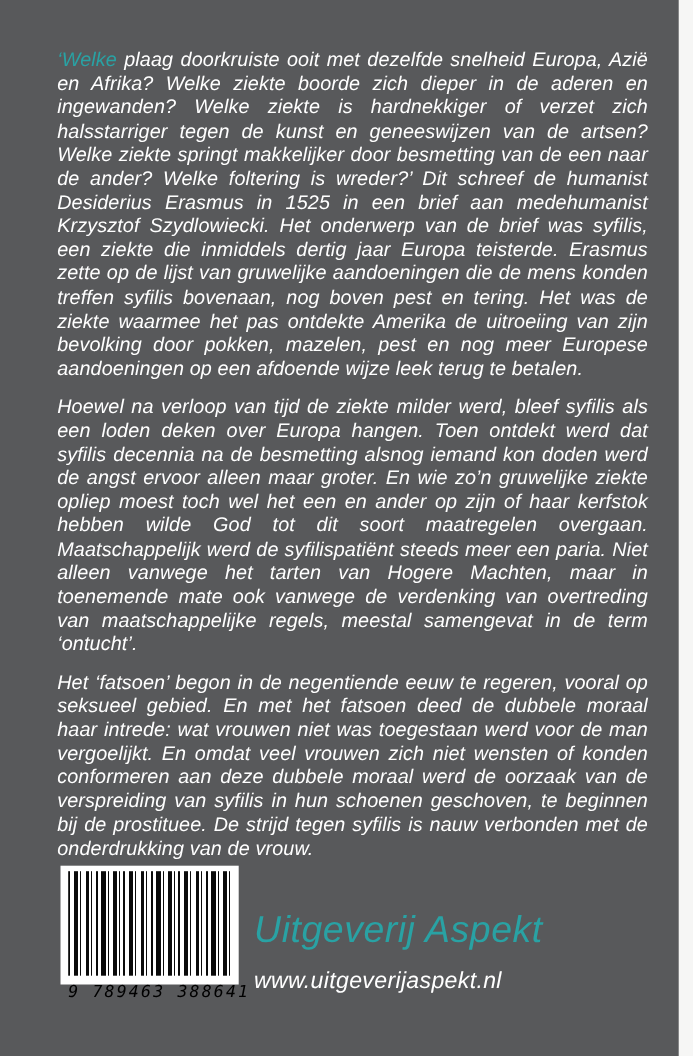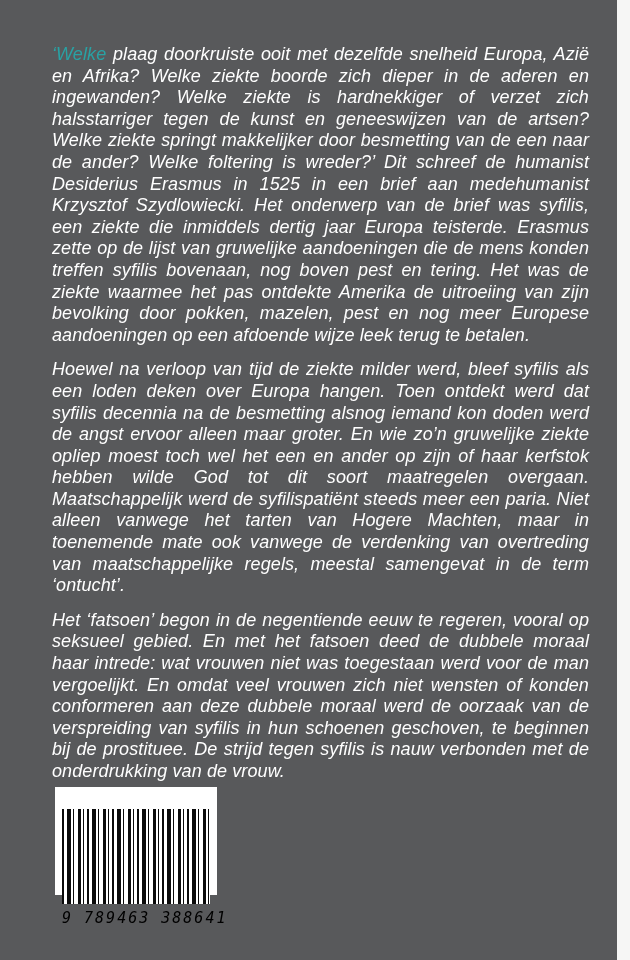--- a/index.html
+++ b/index.html
@@ -40,21 +40,21 @@
     -webkit-hyphens:auto;
   }
   .text-block p{margin-bottom:13px;}
   .accent{color:var(--accent);}
   
   .barcode-box{
     position:absolute;
     left:55px;top:787px;
     width:162px;height:108px;
     background:#ffffff;
-    padding:22px 7px 0 7px;
+    padding:5px 7px 0 7px;
   }
   .barcode-bars{
     width:100%;height:95px;
     background:repeating-linear-gradient(90deg,
       #0a0a0a 0 2px,  #fff 2px 5px,
       #0a0a0a 5px 9px, #fff 9px 11px,
       #0a0a0a 11px 12px, #fff 12px 16px,
       #0a0a0a 16px 19px, #fff 19px 21px,
       #0a0a0a 21px 22px, #fff 22px 25px);
   }
@@ -93,16 +93,20 @@
     <p><span class="accent">‘Welke</span><span> plaag doorkruiste ooit met dezelfde snelheid Europa, Azië en Afrika? Welke ziekte boorde zich dieper in de aderen en ingewanden? Welke ziekte is hardnekkiger of verzet zich halsstarriger tegen de kunst en geneeswijzen van de artsen? Welke ziekte springt makkelijker door besmetting van de een naar de ander? Welke foltering is wreder?’ Dit schreef de humanist Desiderius Erasmus in 1525 in een brief aan medehumanist Krzysztof Szydlowiecki. Het onderwerp van de brief was syfilis, een ziekte die inmiddels dertig jaar Europa teisterde. Erasmus zette op de lijst van gruwelijke aandoeningen die de mens konden treffen syfilis bovenaan, nog boven pest en tering. Het was de ziekte waarmee het pas ontdekte Amerika de uitroeiing van zijn bevolking door pokken, mazelen, pest en nog meer Europese aandoeningen op een afdoende wijze leek terug te betalen.</span></p>
     <p>Hoewel na verloop van tijd de ziekte milder werd, bleef syfilis als een loden deken over Europa hangen. Toen ontdekt werd dat syfilis decennia na de besmetting alsnog iemand kon doden werd de angst ervoor alleen maar groter. En wie zo’n gruwelijke ziekte opliep moest toch wel het een en ander op zijn of haar kerfstok hebben wilde God tot dit soort maatregelen overgaan. Maatschappelijk werd de syfilispatiënt steeds meer een paria. Niet alleen vanwege het tarten van Hogere Machten, maar in toenemende mate ook vanwege de verdenking van overtreding van maatschappelijke regels, meestal samengevat in de term ‘ontucht’.</p>
     <p>Het ‘fatsoen’ begon in de negentiende eeuw te regeren, vooral op seksueel gebied. En met het fatsoen deed de dubbele moraal haar intrede: wat vrouwen niet was toegestaan werd voor de man vergoelijkt. En omdat veel vrouwen zich niet wensten of konden conformeren aan deze dubbele moraal werd de oorzaak van de verspreiding van syfilis in hun schoenen geschoven, te beginnen bij de prostituee. De strijd tegen syfilis is nauw verbonden met de onderdrukking van de vrouw.</p>
   </div>
 
   <div class="barcode-box">
     <div class="barcode-bars"></div>
     <div class="barcode-number">9 789463 388641</div>
   </div>
 
+  <div class="publisher-block">
+    <div class="publisher">Uitgeverij Aspekt</div>
+    <div class="website">www.uitgeverijaspekt.nl</div>
+  </div>
 
   <div class="right-stripe"></div>
 
 </div>
 
 </body></html>

